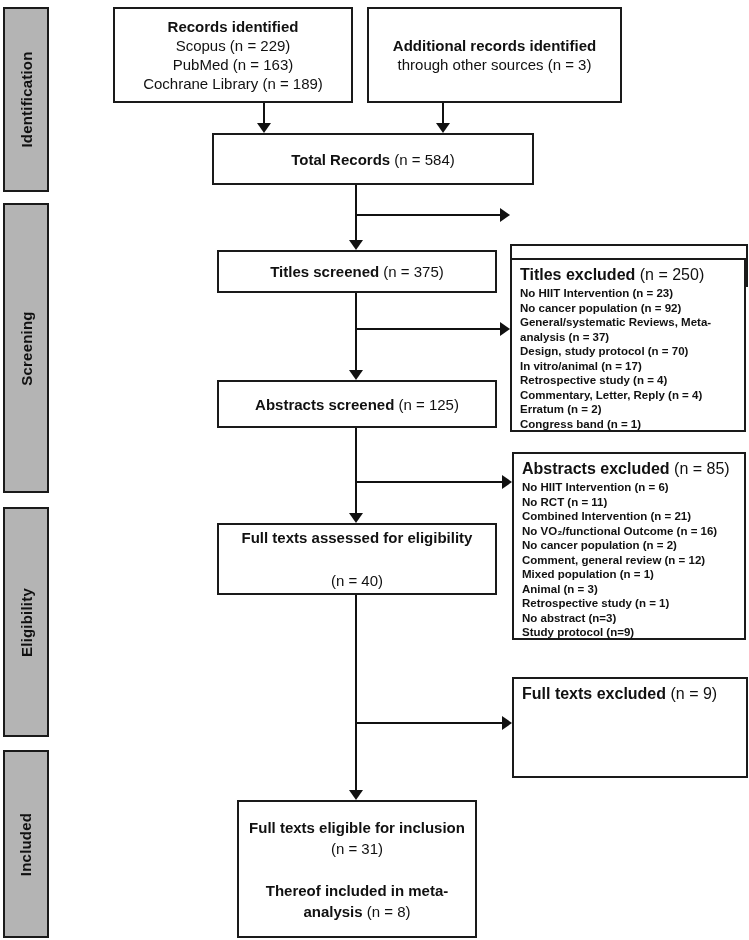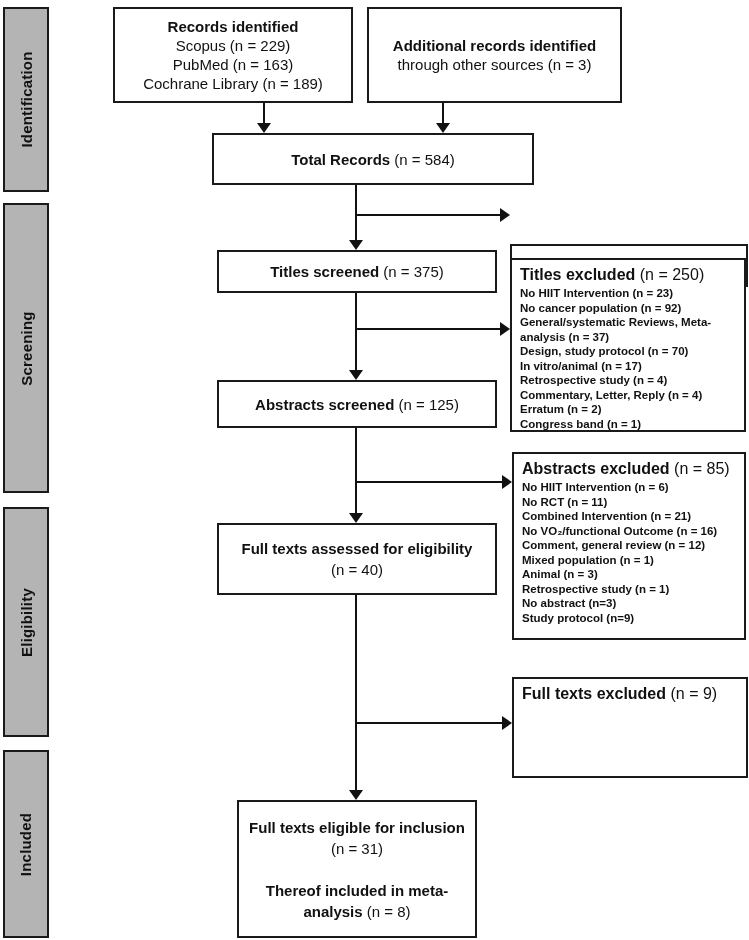--- a/index.html
+++ b/index.html
@@ -118,21 +118,21 @@
   </div>
 
   <div class="box main" style="left:217px;top:250px;width:280px;height:43px;text-align:center;">
     <div><b>Titles screened</b><span> (n = 375)</span></div>
   </div>
 
   <div class="box main" style="left:217px;top:380px;width:280px;height:48px;">
     <div><b>Abstracts screened</b><span> (n = 125)</span></div>
   </div>
 
-  <div class="box main" style="left:217px;top:523px;width:280px;height:72px;line-height:21px;">
+  <div class="box main" style="left:217px;top:523px;width:280px;height:72px;line-height:21px;justify-content:space-between;">
     <div><b>Full texts assessed for eligibility</b></div>
     <div>(n = 40)</div>
   </div>
 
   <div class="box main final" style="left:237px;top:800px;width:240px;height:138px;">
     <div class="para"><b>Full texts eligible for inclusion</b><span> (n = 31)</span></div>
     <div class="gap"></div>
     <div class="para"><b>Thereof included in meta-analysis</b><span> (n = 8)</span></div>
   </div>
 
@@ -155,20 +155,21 @@
       </div>
   </div>
 
   <div class="box side" style="left:512px;top:452px;width:234px;height:188px;">
     <div class="side-header"><b>Abstracts excluded</b><span> (n = 85)</span></div>
     <div class="side-items">
         <div>No HIIT Intervention (n = 6)</div>
         <div>No RCT (n = 11)</div>
         <div>Combined Intervention (n = 21)</div>
         <div>No VO₂/functional Outcome (n = 16)</div>
+        <div>No cancer population (n = 2)</div>
         <div>Comment, general review (n = 12)</div>
         <div>Mixed population (n = 1)</div>
         <div>Animal (n = 3)</div>
         <div>Retrospective study (n = 1)</div>
         <div>No abstract (n=3)</div>
         <div>Study protocol (n=9)</div>
       </div>
   </div>
 
   <div class="box side" style="left:512px;top:677px;width:236px;height:101px;">

